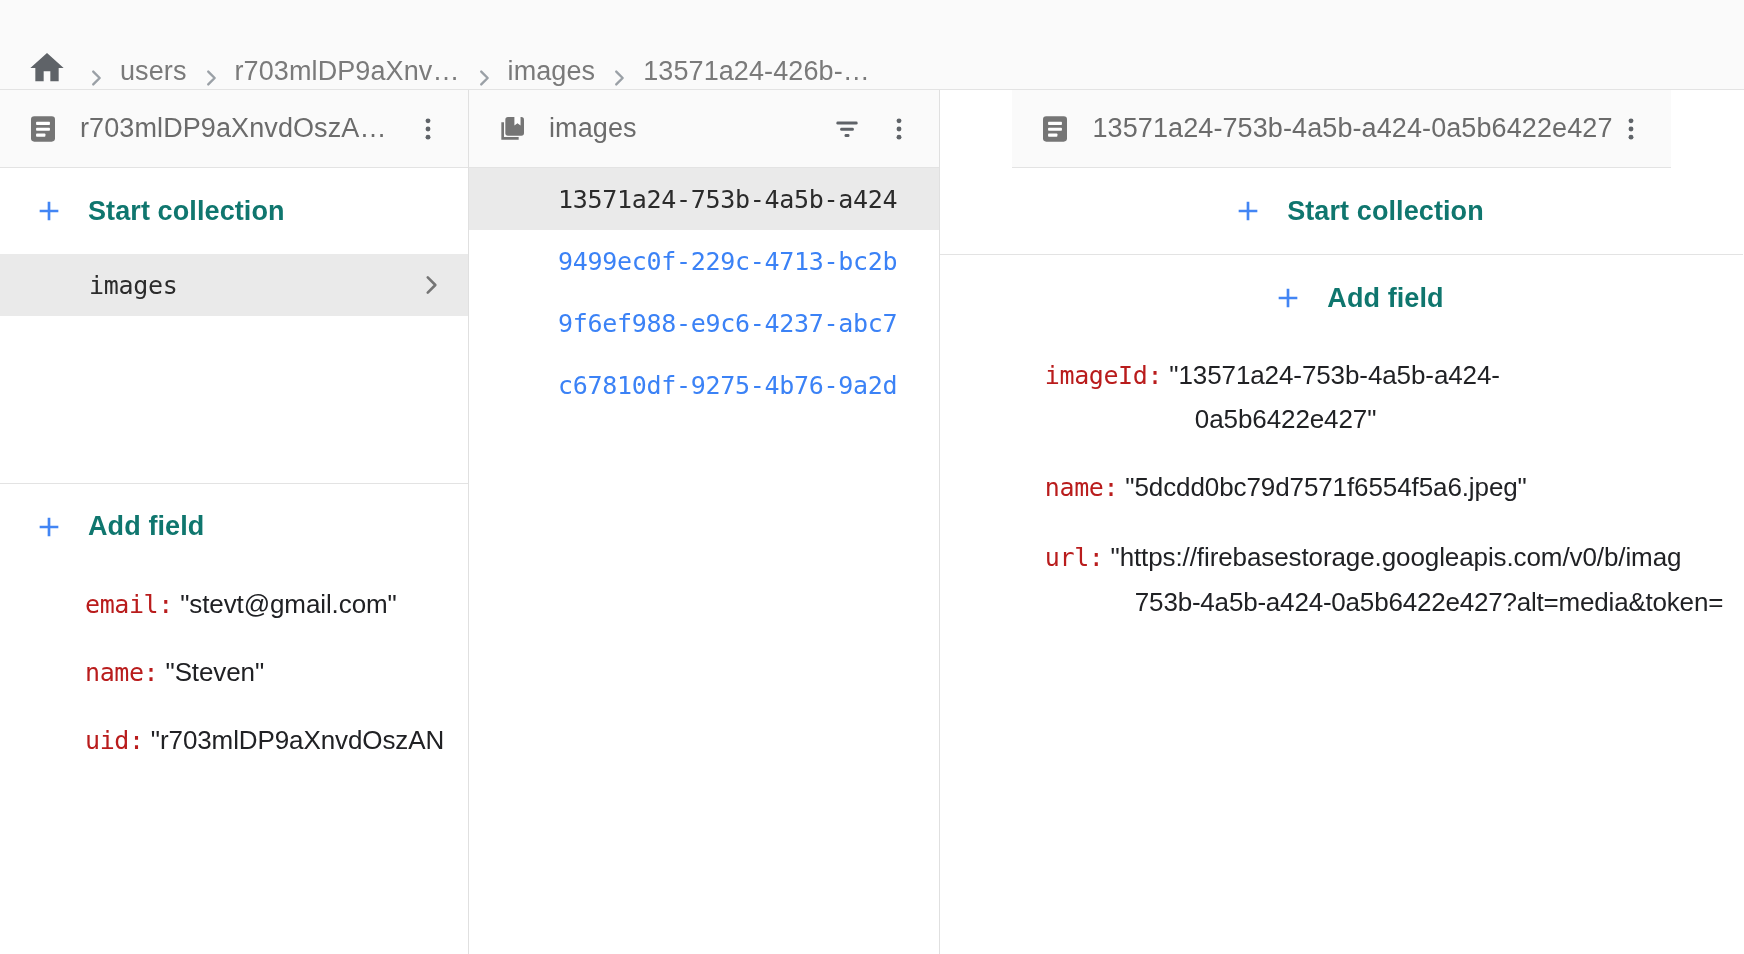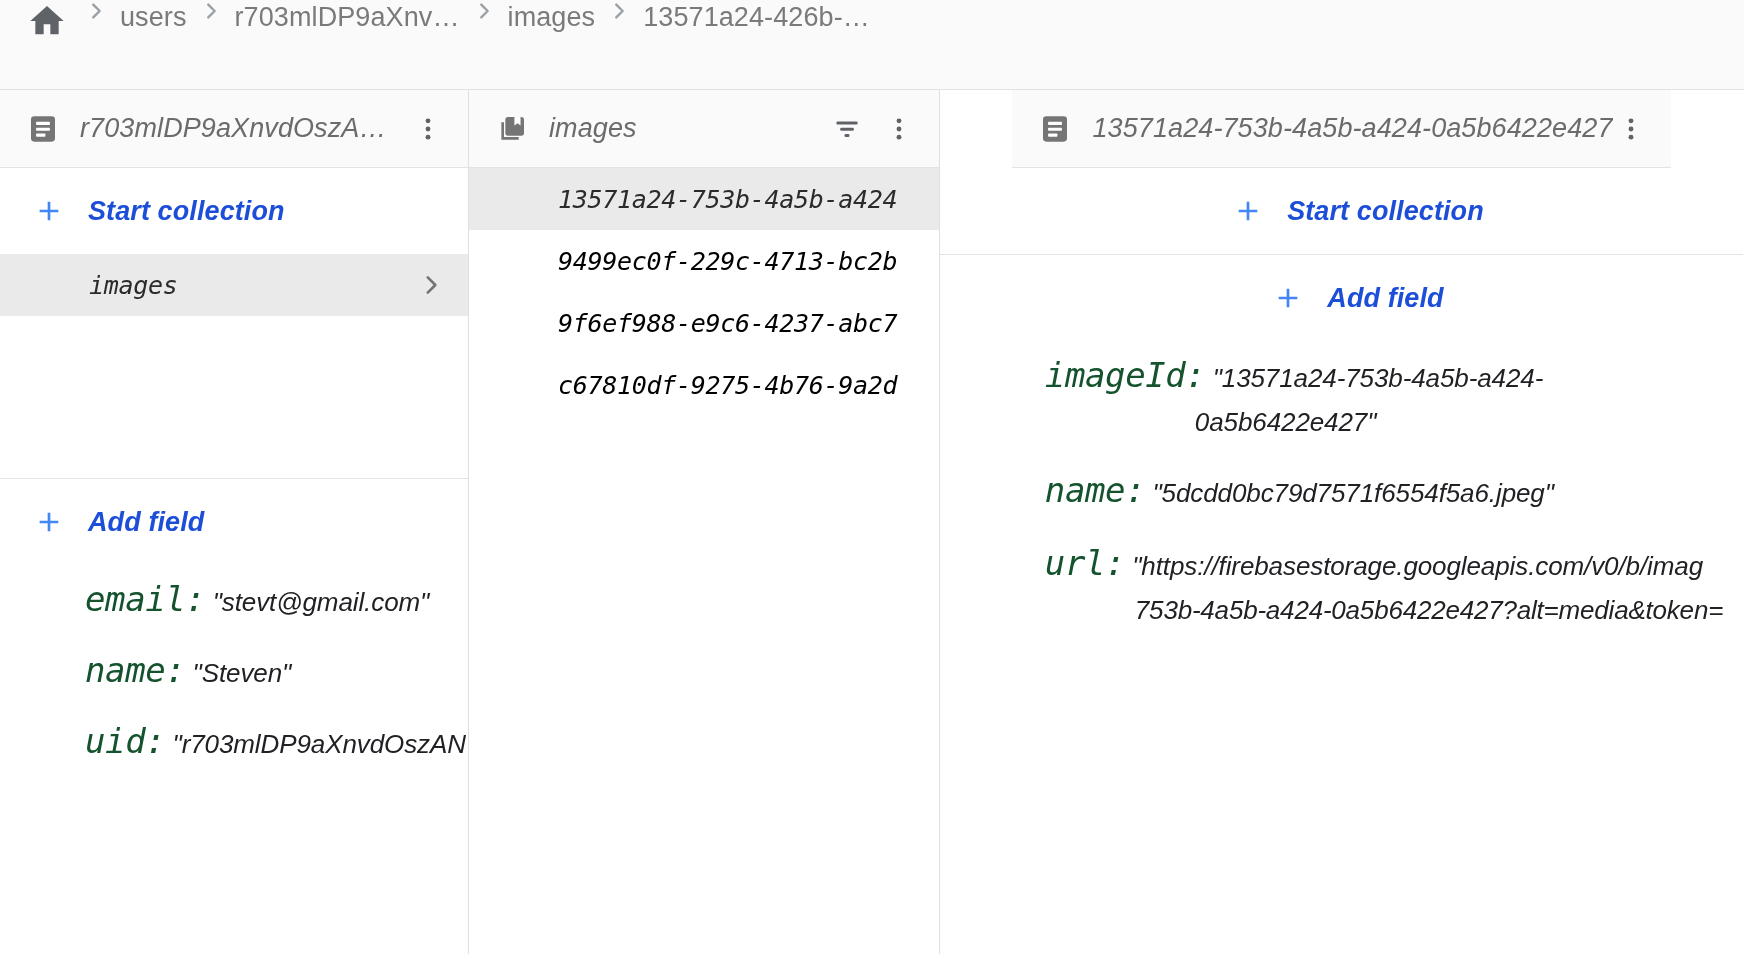--- a/index.html
+++ b/index.html
@@ -20,21 +20,21 @@
     overflow: hidden;
     background: #ffffff;
   }
 
   
   .breadcrumb-bar {
     position: relative;
     height: 90px;
     box-sizing: border-box;
     display: flex;
-    align-items: flex-start;
+    align-items: flex-end;
     padding: 0 0 0 26px;
     background: #fafafa;
     border-bottom: 1px solid #e3e3e3;
     overflow: hidden;
     white-space: nowrap;
   }
   .home-icon {
     display: inline-flex;
     align-items: center;
     justify-content: center;
@@ -72,21 +72,20 @@
     background: #ffffff;
   }
   .panel {
     position: relative;
     box-sizing: border-box;
     height: 100%;
     display: flex;
     flex-direction: column;
     background: #ffffff;
     overflow: hidden;
-    font-style: italic;
   }
   .panel-1 { width: 469px; border-right: 1px solid #e0e0e0; }
   .panel-2 { width: 471px; border-right: 1px solid #e0e0e0; }
   .panel-3 { width: 803px; align-items: center; }
 
   .panel-head {
     position: relative;
     height: 78px;
     flex: none;
     box-sizing: border-box;
@@ -154,21 +153,21 @@
     align-items: center;
     justify-content: center;
     width: 34px;
     height: 34px;
     margin-right: 22px;
   }
   .action-row .plus svg { display: block; }
   .action-label {
     font-size: 27px;
     font-weight: bold;
-    color: #1d4ed8;
+    color: #0f766e;
     letter-spacing: 0.1px;
   }
 
   .hrule {
     flex: none;
     height: 1px;
     background: #e3e3e3;
     width: 100%;
   }
 
@@ -180,21 +179,21 @@
     overflow: hidden;
   }
   .list-row {
     box-sizing: border-box;
     display: flex;
     align-items: center;
     height: 62px;
     padding: 0 22px 0 89px;
     font-family: "DejaVu Sans Mono", "Liberation Mono", monospace;
     font-size: 25px;
-    color: #000000;
+    color: #3b82f6;
     letter-spacing: -0.3px;
     white-space: nowrap;
     overflow: hidden;
     cursor: pointer;
   }
   .list-row .row-text {
     flex: 1 1 auto;
     min-width: 0;
     overflow: hidden;
     white-space: nowrap;
@@ -233,22 +232,22 @@
     font-size: 26px;
     line-height: 41px;
     white-space: nowrap;
     overflow: hidden;
   }
   .field-row.wrapping {
     white-space: normal;
   }
   .field-key {
     font-family: "DejaVu Sans Mono", "Liberation Mono", monospace;
-    font-size: 34px;
-    color: #14532d;
+    font-size: 25px;
+    color: #b91c1c;
     letter-spacing: -0.4px;
   }
   .field-val {
     font-family: "Liberation Sans", sans-serif;
     font-size: 26px;
     color: #202124;
     letter-spacing: -0.1px;
   }
   .wrap-line2 {
     display: block;

